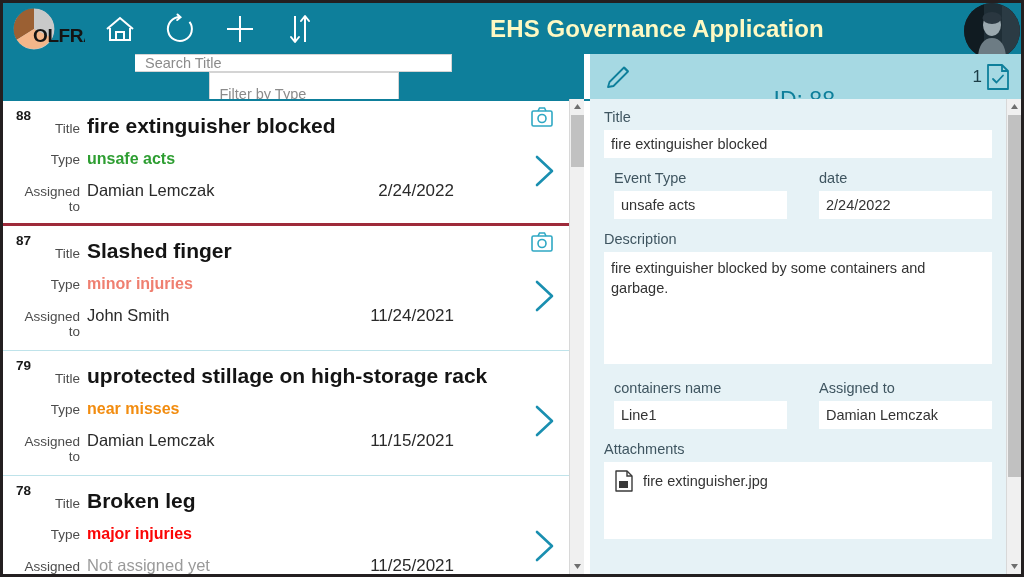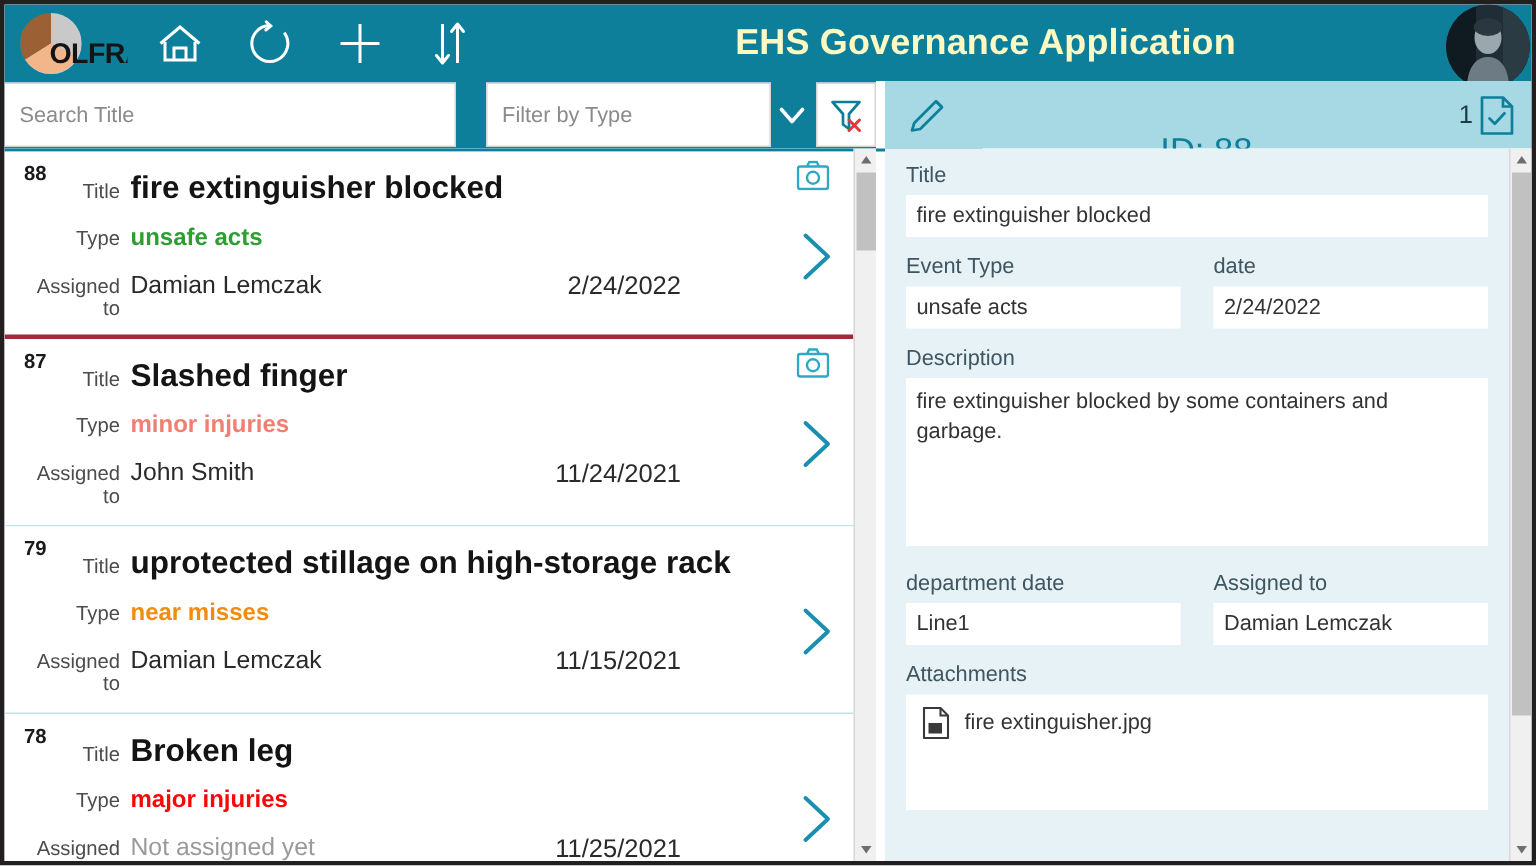--- a/index.html
+++ b/index.html
@@ -79,20 +79,21 @@
 
   
   .filterbar {
     position: absolute;
     left: 0; top: 51px;
     width: 581px;
     height: 45px;
     background: #0e7f9b;
     display: flex;
     align-items: center;
+    flex-direction: column;
   }
 
   .search-input {
     width: 317px;
     height: 43px;
     margin-left: 0px;
     border: 1px solid #d4d4d4;
     border-left: none;
     background: #ffffff;
     font-family: "Liberation Sans", sans-serif;
@@ -342,21 +343,21 @@
     outline: none;
     resize: none;
     line-height: 1.35;
   }
   .f-block { margin-bottom: 12px; }
   .f-pair {
     display: flex;
     gap: 22px;
     margin-bottom: 12px;
   }
-  .f-col { flex: 1 1 0; min-width: 0; }
+  .f-col { flex: 1 1 0; min-width: 0; margin-left: 10px; }
 
   .attach-box {
     width: 100%;
     height: 77px;
     background: #ffffff;
     padding: 8px 10px;
   }
   .attach-item {
     display: flex;
     align-items: center;
@@ -605,21 +606,21 @@
         </div>
       </div>
 
       <div class="f-block">
         <div class="f-label">Description</div>
         <textarea class="f-area" style="">fire extinguisher blocked by some containers and garbage.</textarea>
       </div>
 
       <div class="f-pair">
         <div class="f-col">
-          <div class="f-label">department date</div>
+          <div class="f-label">containers name</div>
           <input class="f-input" type="text" value="Line1" style="">
         </div>
         <div class="f-col">
           <div class="f-label">Assigned to</div>
           <input class="f-input" type="text" value="Damian Lemczak" style="">
         </div>
       </div>
 
       <div class="f-block">
         <div class="f-label">Attachments</div>

